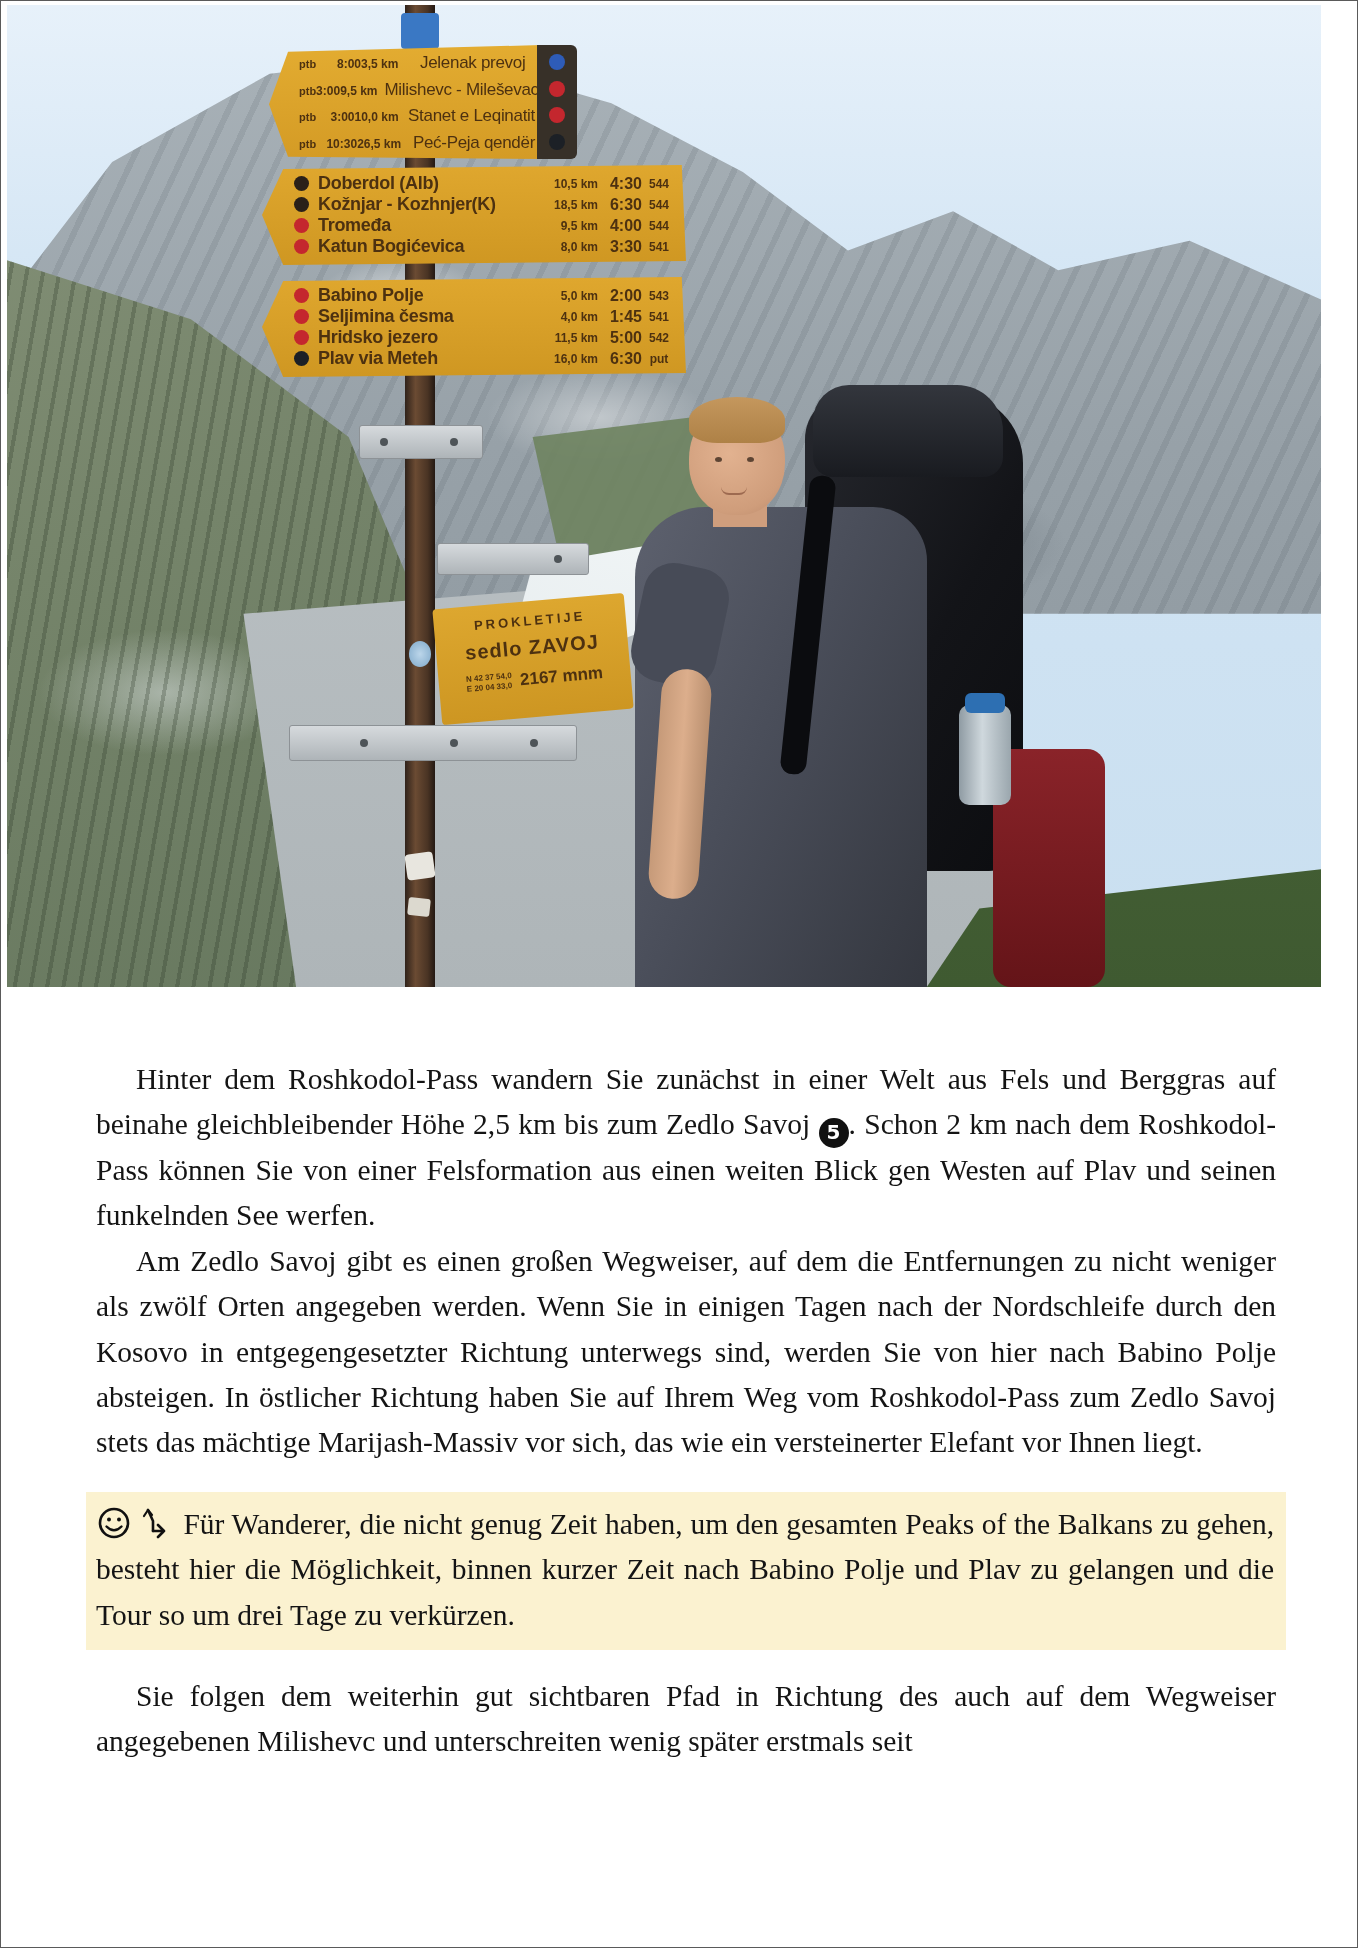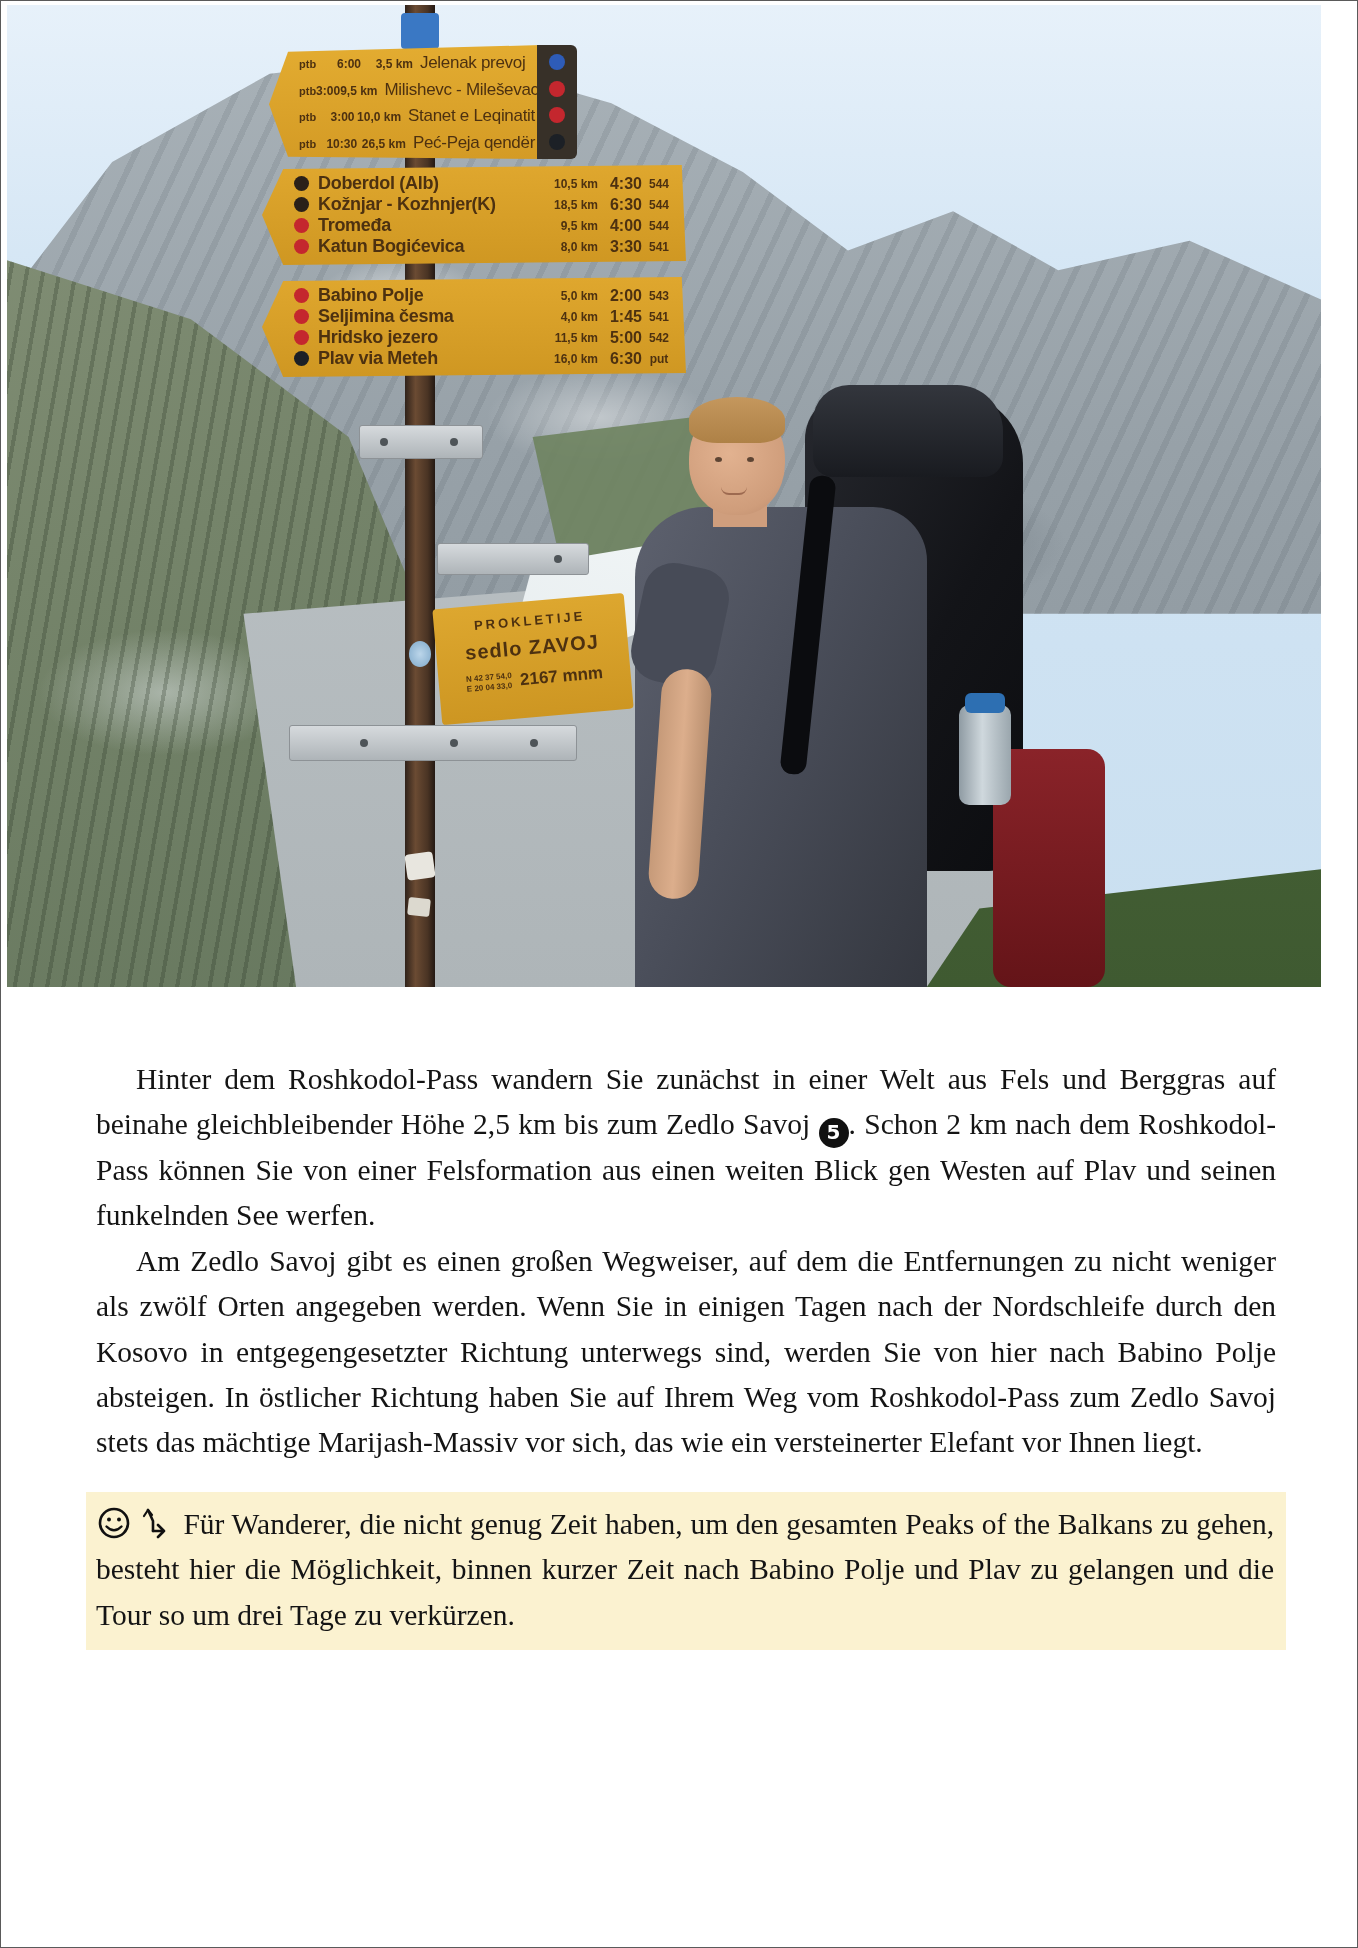--- a/index.html
+++ b/index.html
@@ -42,21 +42,21 @@
   .pole-sticker{position:absolute;left:402px;top:636px;width:22px;height:26px;background:radial-gradient(#bcd6ea,#7ea8c9);border-radius:50%;}
 
   .sign{box-sizing:border-box;color:#4d3110;}
   .sign-top{position:absolute;left:262px;top:40px;width:272px;height:114px;
     background:linear-gradient(#e3ac31,#d49b25);
     clip-path:polygon(0 52%,7% 6%,100% 0,100% 100%,7% 98%);
     padding:8px 6px 6px 30px;display:flex;flex-direction:column;justify-content:space-between;}
   .srow1{display:flex;align-items:baseline;white-space:nowrap;}
   .srow1 .c-ptb{width:26px;font-size:11px;font-weight:bold;}
   .srow1 .c-time{width:36px;font-size:12px;font-weight:bold;text-align:right;}
-  .srow1 .c-dist{width:52px;font-size:12px;font-weight:bold;text-align:right;margin-right:7px;}
+  .srow1 .c-dist{width:52px;font-size:12px;font-weight:bold;margin-right:7px;}
   .srow1 .c-name{font-size:17px;font-weight:normal;letter-spacing:-.3px;}
   .dotstrip{position:absolute;left:530px;top:40px;width:40px;height:114px;background:#373028;border-radius:0 6px 6px 0;
     display:flex;flex-direction:column;justify-content:space-around;align-items:center;padding:4px 0;box-sizing:border-box;}
   .dot{width:16px;height:16px;border-radius:50%;}
 
   .sign-block{position:absolute;width:424px;height:100px;
     background:linear-gradient(#dfa72e,#cf9722);
     clip-path:polygon(0 50%,5% 4%,99% 0,100% 96%,5% 100%);
     padding:8px 10px 8px 32px;display:flex;flex-direction:column;justify-content:space-between;box-sizing:border-box;}
   .sign-mid{left:255px;top:160px;}
@@ -151,21 +151,21 @@
     <div class="eye" style="left:708px;"></div>
     <div class="eye" style="left:740px;"></div>
     <div class="mouth"></div>
 
     <div class="pole"></div>
     <div class="pole-tape-blue"></div>
 
     <div class="sign sign-top">
       <div class="srow1">
         <span class="c-ptb">ptb</span>
-        <span class="c-time">6:00</span>
+        <span class="c-time">8:00</span>
         <span class="c-dist">3,5 km</span>
         <span class="c-name">Jelenak prevoj</span>
       </div>
       <div class="srow1">
         <span class="c-ptb">ptb</span>
         <span class="c-time">3:00</span>
         <span class="c-dist">9,5 km</span>
         <span class="c-name">Milishevc - Mileševac</span>
       </div>
       <div class="srow1">
@@ -295,15 +295,16 @@
           <path d="M10.5 21.5 Q18 29 25.5 21.5" fill="none" stroke="#111" stroke-width="2.4" stroke-linecap="round"></path>
         </svg>
         <svg width="30" height="34" viewBox="0 0 30 34">
           <path d="M8 3 L13 14 L13 24" fill="none" stroke="#111" stroke-width="2.6" stroke-linecap="round"></path>
           <path d="M8 3 L4 9 M8 3 L12 8" fill="none" stroke="#111" stroke-width="2.2" stroke-linecap="round"></path>
           <path d="M13 24 L24 24 L18 18 M24 24 L18 30" fill="none" stroke="#111" stroke-width="2.6" stroke-linecap="round" stroke-linejoin="round"></path>
         </svg>
       </span><p>Für Wanderer, die nicht genug Zeit haben, um den gesamten Peaks of the Balkans zu gehen, besteht hier die Möglichkeit, binnen kurzer Zeit nach Babino Polje und Plav zu gelangen und die Tour so um drei Tage zu verkürzen.</p>
     </div>
 
+    <p>Sie folgen dem weiterhin gut sichtbaren Pfad in Richtung des auch auf dem Wegweiser angegebenen Milishevc und unterschreiten wenig später erstmals seit</p>
   </div>
 
 </div>
 
 </body></html>

